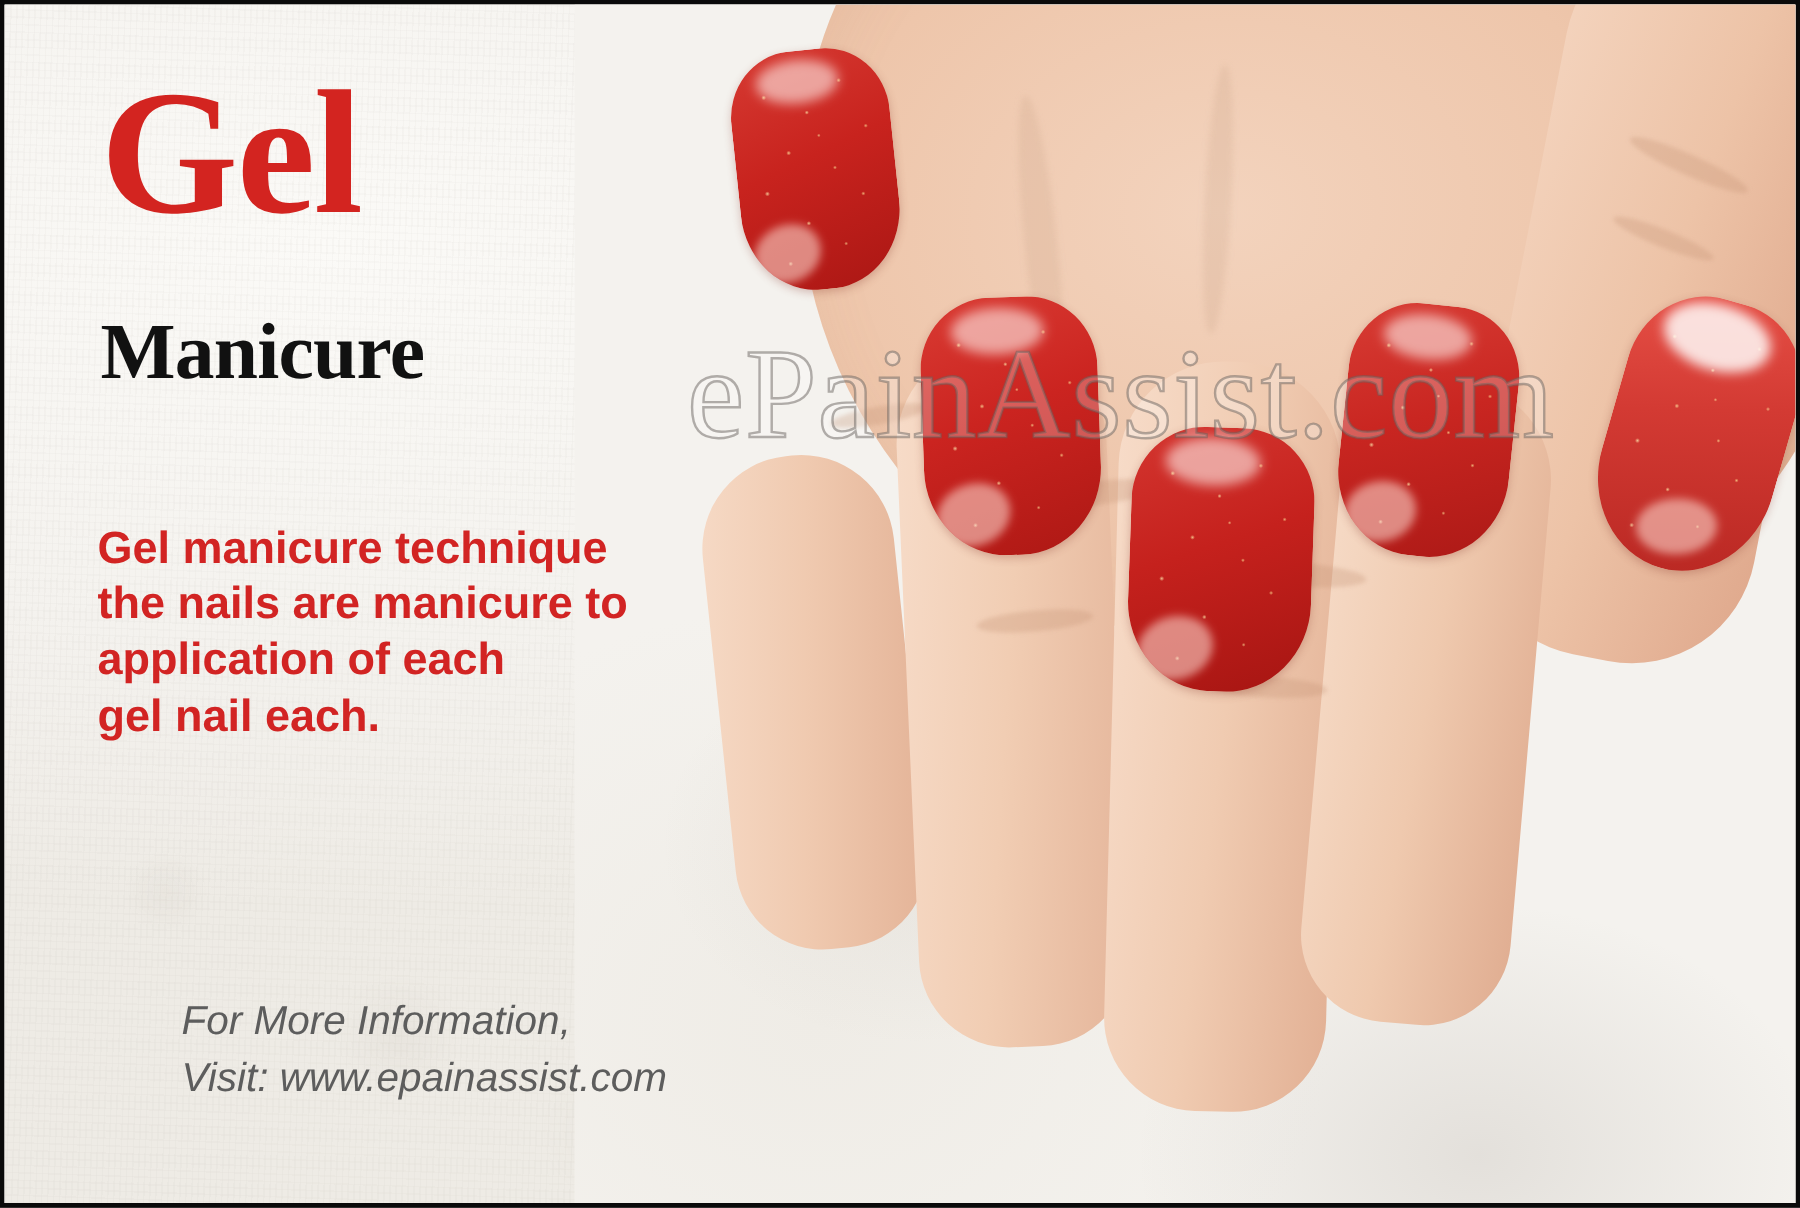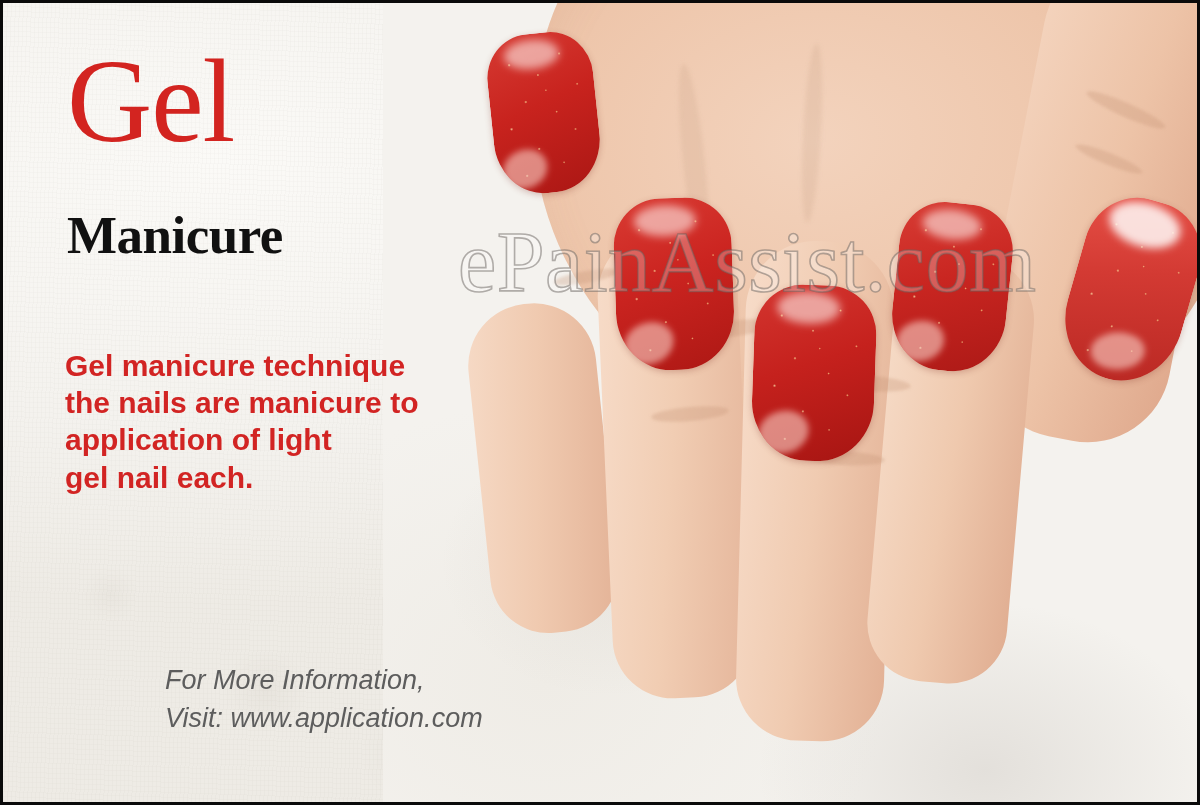--- a/index.html
+++ b/index.html
@@ -134,21 +134,21 @@
   .n3{left:370px;top:282px;width:122px;height:176px;transform:rotate(2deg);}
   .n4{left:512px;top:200px;width:114px;height:168px;transform:rotate(6deg);}
   .nthumb{left:690px;top:195px;width:118px;height:184px;transform:rotate(16deg);
           border-radius:44% 44% 50% 50%/30% 30% 36% 36%;}
 
   
   .panel{position:absolute;left:0;top:0;width:470px;height:799px;}
   .title-gel{
     position:absolute;left:64px;top:42px;
     font-family:"Liberation Serif","DejaVu Serif",serif;
-    font-weight:400;font-size:118px;line-height:.96;
+    font-weight:700;font-size:118px;line-height:.96;
     color:#d32420;letter-spacing:-1px;
   }
   .title-manicure{
     position:absolute;left:64px;top:206px;
     font-family:"Liberation Serif","DejaVu Serif",serif;
     font-weight:700;font-size:53px;line-height:1;
     color:#111111;letter-spacing:-.5px;
   }
   .body-copy{
     position:absolute;left:62px;top:344px;width:400px;
@@ -156,21 +156,21 @@
     font-weight:700;font-size:30px;line-height:1.24;
     color:#d22423;
   }
   .body-copy .ln{display:block;white-space:nowrap;}
   .footer{
     position:absolute;left:118px;top:658px;
     font-family:"Liberation Sans","DejaVu Sans",sans-serif;
     font-style:italic;font-size:27px;line-height:1.42;
     color:#5d5d5d;
   }
-  .footer .ln{display:block;white-space:nowrap;margin-left:44px;}
+  .footer .ln{display:block;white-space:nowrap;}
 
   
   .watermark{
     position:absolute;left:455px;top:216px;width:745px;
     font-family:"Liberation Serif","DejaVu Serif",serif;
     font-size:86px;line-height:1;letter-spacing:.5px;
     color:rgba(255,255,255,.26);
     -webkit-text-stroke:1.6px rgba(105,100,95,.50);
     white-space:nowrap;pointer-events:none;
   }
@@ -238,26 +238,26 @@
       </div>
     </div>
 
     <div class="panel">
       <div class="title-gel">Gel</div>
       <div class="title-manicure">Manicure</div>
 
       <div class="body-copy">
         <span class="ln">Gel manicure technique</span>
         <span class="ln">the nails are manicure to</span>
-        <span class="ln">application of light</span>
+        <span class="ln">application of each</span>
         <span class="ln">gel nail each.</span>
       </div>
 
       <div class="footer">
         <span class="ln">For More Information,</span>
-        <span class="ln">Visit: www.application.com</span>
+        <span class="ln">Visit: www.epainassist.com</span>
       </div>
     </div>
 
     <div class="watermark">ePainAssist.com</div>
 
   </div>
 </div>
 
 </body></html>

